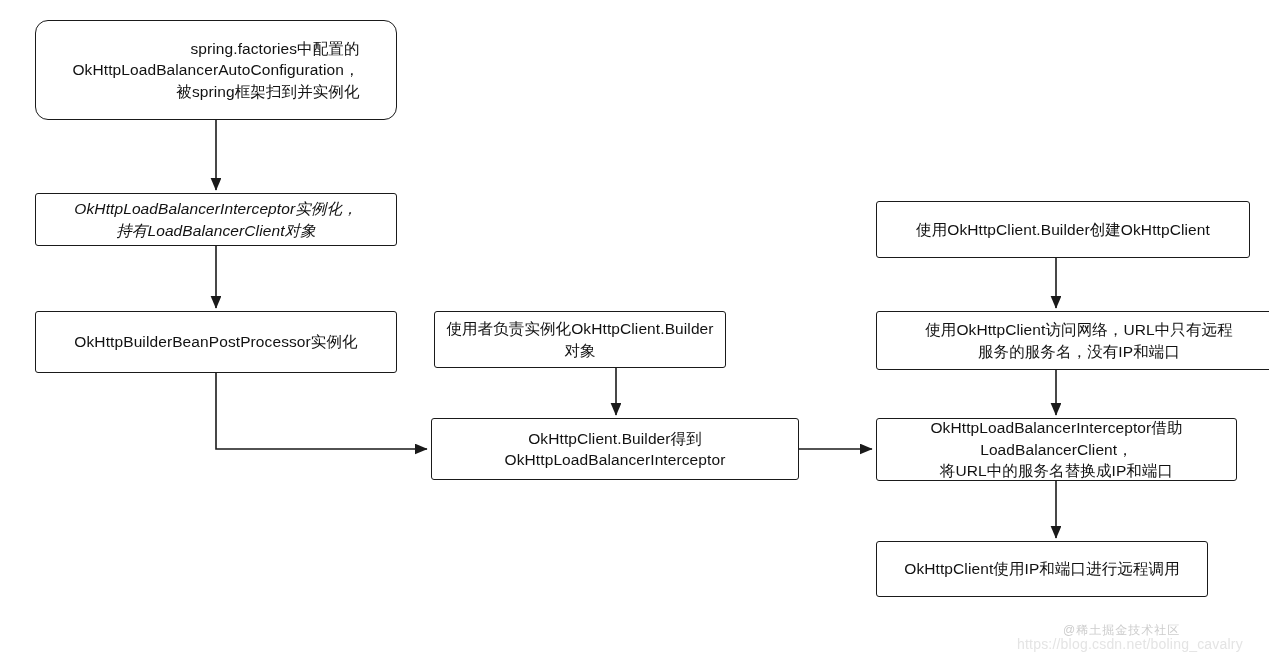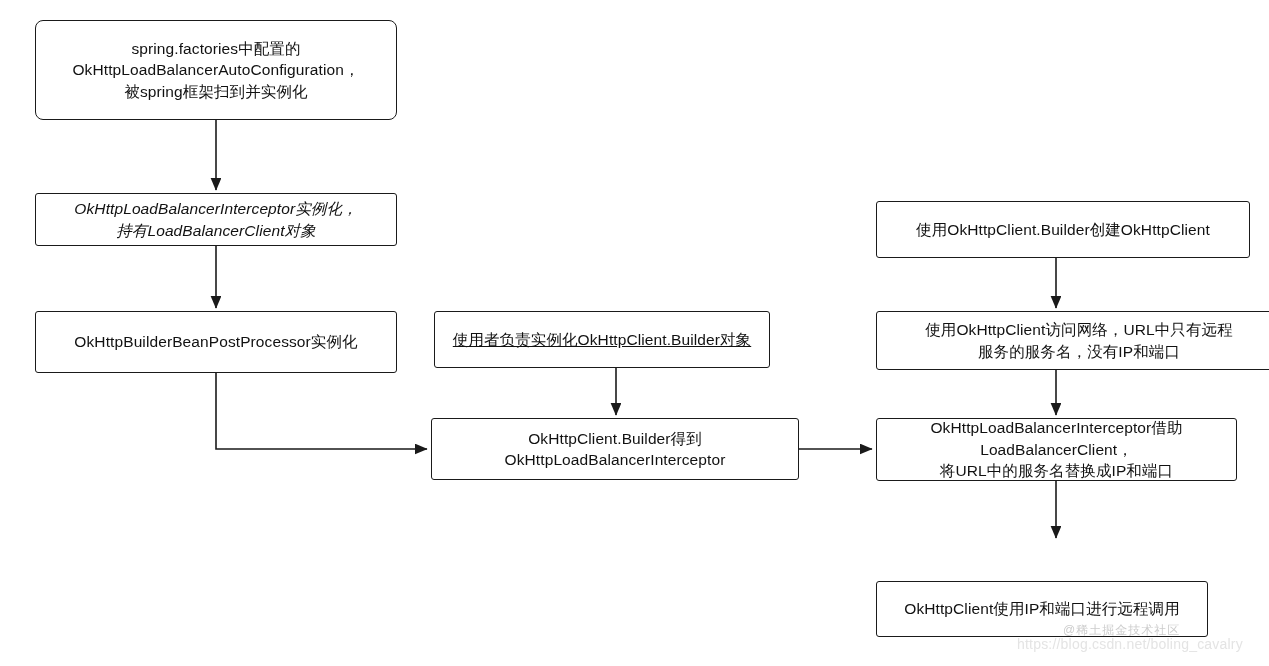--- a/index.html
+++ b/index.html
@@ -24,21 +24,21 @@
     align-items: center;
     justify-content: center;
     text-align: center;
     color: #111111;
     font-size: 15.5px;
     line-height: 1.38;
     letter-spacing: 0.1px;
     padding: 4px 8px;
     white-space: pre-line;
   }
-  .r-lg { border-radius: 8px; }
+  .r-lg { border-radius: 13px; text-align: right; }
   .r-sm { border-radius: 3px; }
 
   svg.edges {
     position: absolute;
     left: 0;
     top: 0;
     width: 1269px;
     height: 666px;
     overflow: visible;
     pointer-events: none;
@@ -95,32 +95,32 @@
 
   <div class="node r-lg" style="left: 35px; top: 20px; width: 362px; height: 100px;">spring.factories中配置的
 OkHttpLoadBalancerAutoConfiguration，
 被spring框架扫到并实例化</div>
 
   <div class="node r-sm" style="left: 35px; top: 193px; width: 362px; height: 53px; font-style: italic;">OkHttpLoadBalancerInterceptor实例化，
 持有LoadBalancerClient对象</div>
 
   <div class="node r-sm" style="left: 35px; top: 311px; width: 362px; height: 62px;">OkHttpBuilderBeanPostProcessor实例化</div>
 
-  <div class="node r-sm" style="left: 434px; top: 311px; width: 336px; height: 57px; text-decoration: underline;">使用者负责实例化OkHttpClient.Builder对象</div>
+  <div class="node r-sm" style="left: 434px; top: 311px; width: 292px; height: 57px;">使用者负责实例化OkHttpClient.Builder对象</div>
 
   <div class="node r-sm" style="left: 431px; top: 418px; width: 368px; height: 62px;">OkHttpClient.Builder得到
 OkHttpLoadBalancerInterceptor</div>
 
   <div class="node r-sm" style="left: 876px; top: 201px; width: 374px; height: 57px;">使用OkHttpClient.Builder创建OkHttpClient</div>
 
   <div class="node r-sm" style="left: 876px; top: 311px; width: 406px; height: 59px;">使用OkHttpClient访问网络，URL中只有远程
 服务的服务名，没有IP和端口</div>
 
   <div class="node r-sm" style="left: 876px; top: 418px; width: 361px; height: 63px;">OkHttpLoadBalancerInterceptor借助
 LoadBalancerClient，
 将URL中的服务名替换成IP和端口</div>
 
-  <div class="node r-sm" style="left: 876px; top: 541px; width: 332px; height: 56px; margin-top: 40px;">OkHttpClient使用IP和端口进行远程调用</div>
+  <div class="node r-sm" style="left: 876px; top: 541px; width: 332px; height: 56px;">OkHttpClient使用IP和端口进行远程调用</div>
 
   <div class="watermark wm-brand">@稀土掘金技术社区</div>
   <div class="watermark wm-url">https://blog.csdn.net/boling_cavalry</div>
 
 </div>
 
 </body></html>

